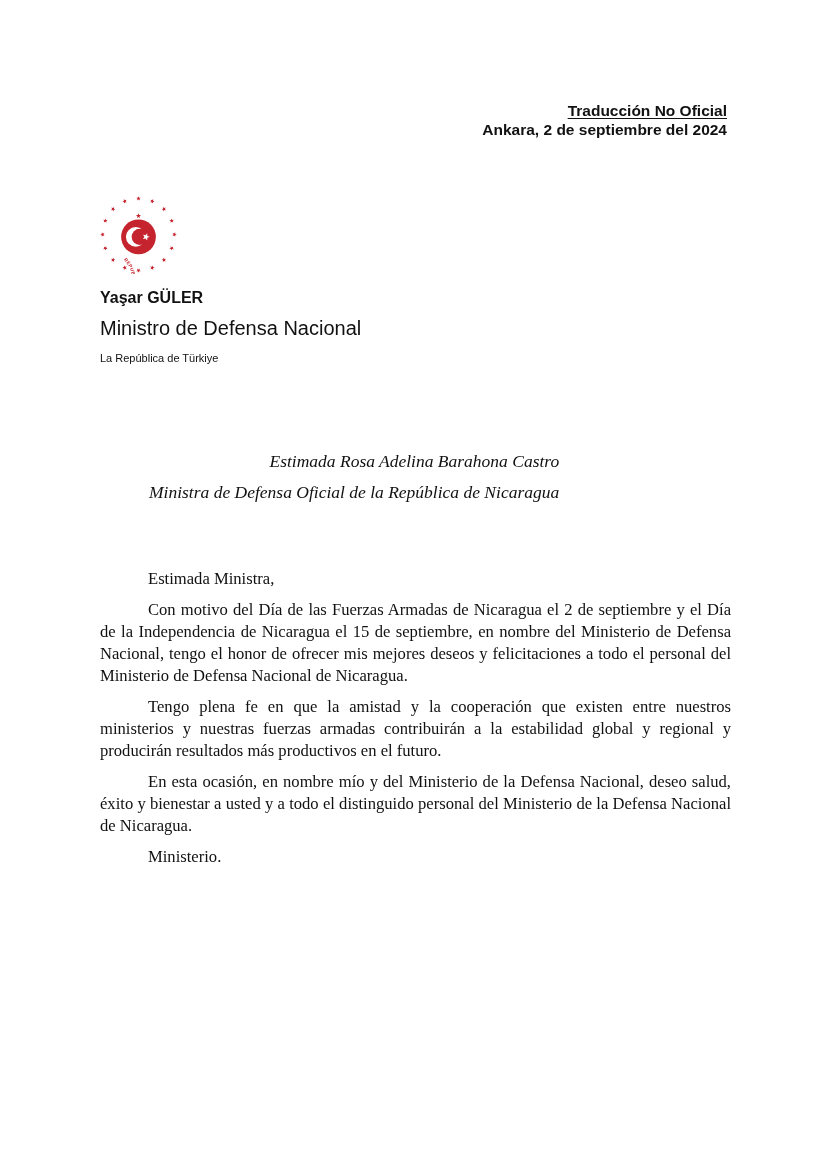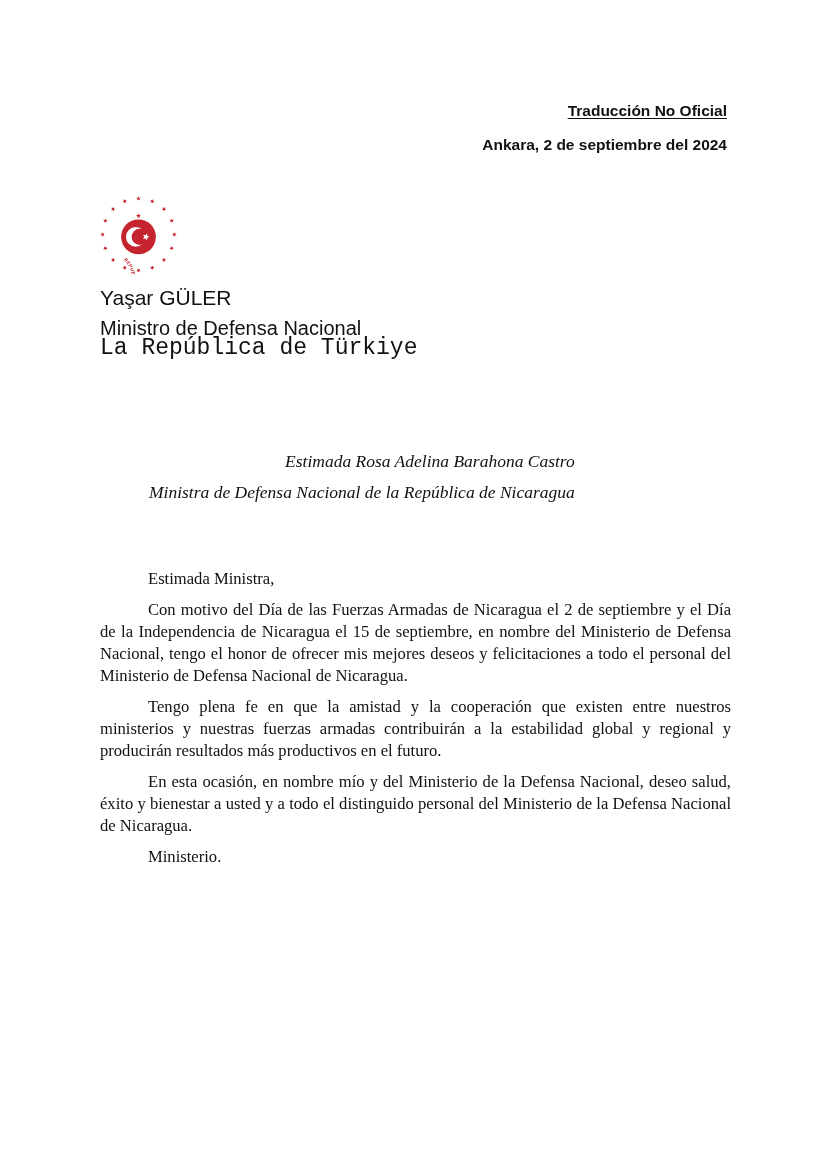--- a/index.html
+++ b/index.html
@@ -18,21 +18,21 @@
     position: absolute;
     top: 101px;
     right: 98px;
     text-align: right;
     font-family: "Liberation Sans", sans-serif;
     font-weight: bold;
     font-size: 15.5px;
     line-height: 19px;
   }
   .translation-note { text-decoration: underline; text-underline-offset: 2px; }
-  .dateline { margin-top: 15px; }
+  .dateline { }
 
   
   .seal-wrap {
     position: absolute;
     left: 99px;
     top: 195px;
     width: 79px;
     height: 79px;
   }
   .seal-wrap svg { width: 100%; height: 100%; display: block; }
@@ -40,34 +40,35 @@
     font-family: "Liberation Sans", sans-serif;
     font-size: 6px;
     font-weight: bold;
     letter-spacing: 0.4px;
   }
 
   
   .sender-block { position: absolute; left: 100px; top: 288px; }
   .sender-name {
     font-family: "Liberation Sans", sans-serif;
-    font-weight: normal;
-    font-size: 21px;
+    font-weight: bold;
+    font-size: 16px;
     line-height: 19px;
   }
   .sender-title {
     font-family: "Liberation Sans", sans-serif;
     font-size: 20px;
     line-height: 19px;
     margin-top: 12px;
   }
   .sender-country {
-    font-family: Liberation Mono, monospace;
-    font-size: 23px;
+    font-family: Liberation Sans, sans-serif;
+    font-size: 11px;
     line-height: 20px;
+    margin-top: 10px;
   }
 
   
   .recipient-block {
     position: absolute;
     left: 149px;
     top: 451px;
     font-style: italic;
     font-size: 17.5px;
     line-height: 20px;
@@ -143,21 +144,21 @@
   </div>
 
   <div class="sender-block">
     <div class="sender-name">Yaşar GÜLER</div>
     <div class="sender-title">Ministro de Defensa Nacional</div>
     <div class="sender-country">La República de Türkiye</div>
   </div>
 
   <div class="recipient-block">
     <div class="recipient-name">Estimada Rosa Adelina Barahona Castro</div>
-    <div class="recipient-title">Ministra de Defensa Nacional de la República de Nicaragua</div>
+    <div class="recipient-title">Ministra de Defensa Oficial de la República de Nicaragua</div>
   </div>
 
   <div class="body-block">
     <p class="salutation">Estimada Ministra,</p>
     <p>Con motivo del Día de las Fuerzas Armadas de Nicaragua el 2 de septiembre y el Día de la Independencia de Nicaragua el 15 de septiembre, en nombre del Ministerio de Defensa Nacional, tengo el honor de ofrecer mis mejores deseos y felicitaciones a todo el personal del Ministerio de Defensa Nacional de Nicaragua.</p>
     <p>Tengo plena fe en que la amistad y la cooperación que existen entre nuestros ministerios y nuestras fuerzas armadas contribuirán a la estabilidad global y regional y producirán resultados más productivos en el futuro.</p>
     <p>En esta ocasión, en nombre mío y del Ministerio de la Defensa Nacional, deseo salud, éxito y bienestar a usted y a todo el distinguido personal del Ministerio de la Defensa Nacional de Nicaragua.</p>
     <p class="closing">Ministerio.</p>
   </div>
 

